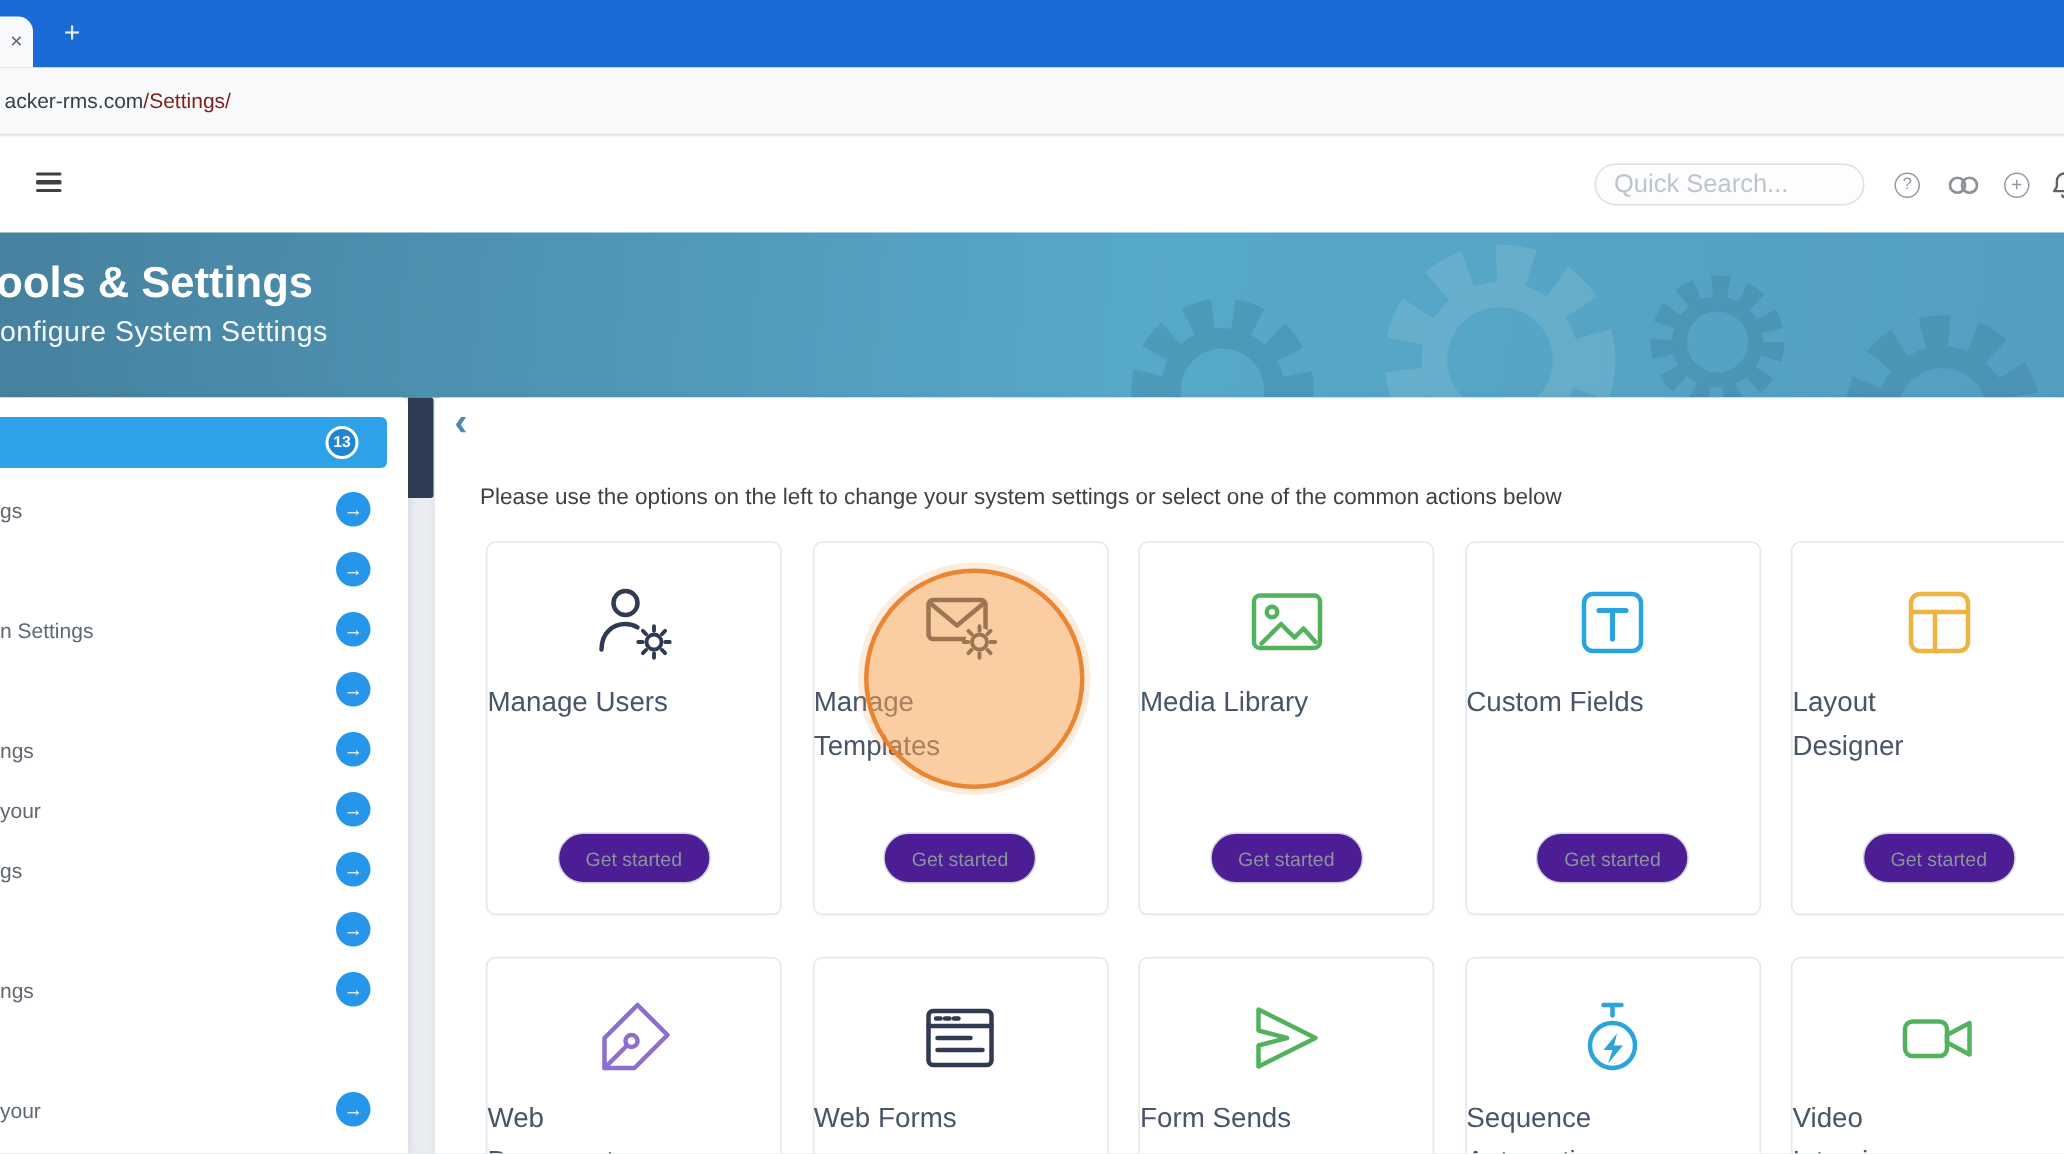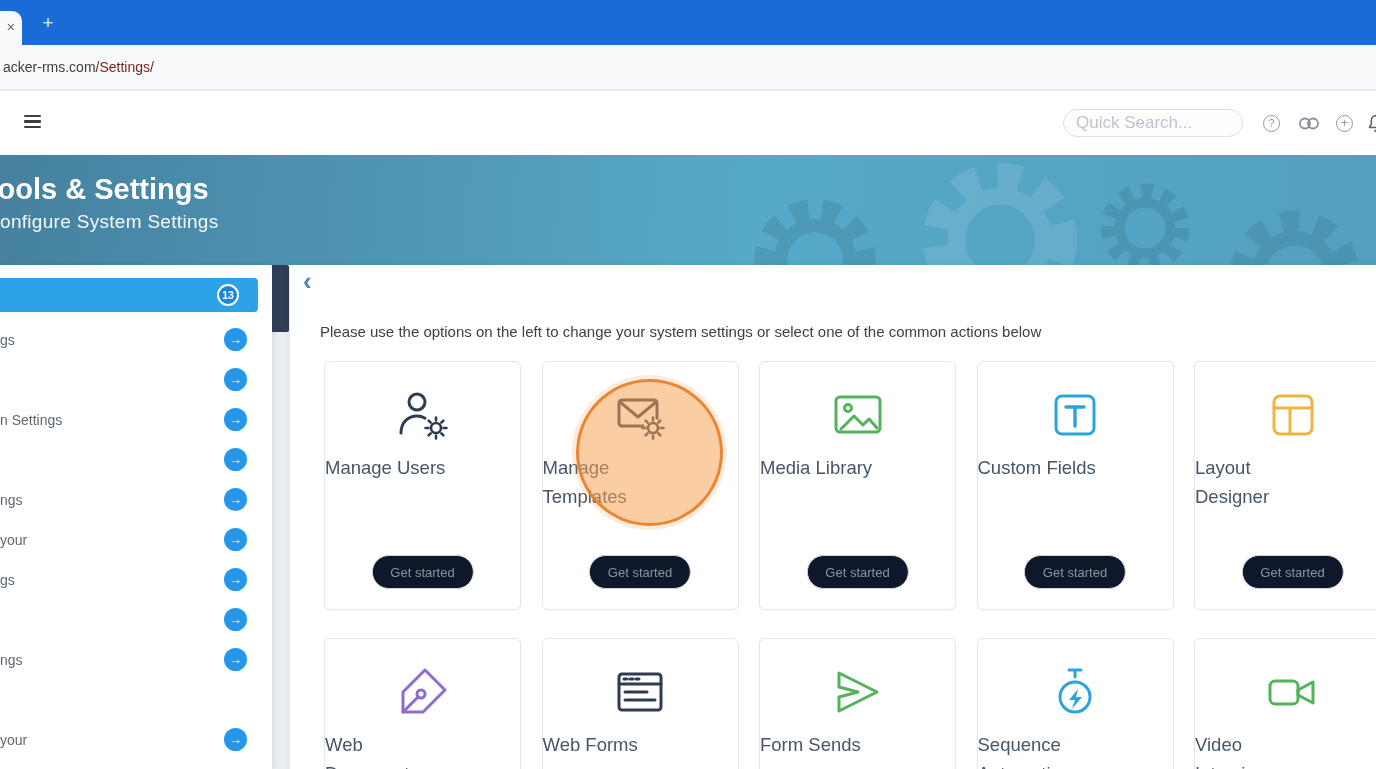--- a/index.html
+++ b/index.html
@@ -45,21 +45,21 @@
   
   .main { position:absolute; left:290px; top:265px; width:1120px; height:540px; background:#ffffff; border-radius:4px 0 0 0; box-shadow:0 0 6px rgba(0,0,0,0.06); }
   .back { position:absolute; left:13px; top:3px; color:#4b87b9; font-size:26px; font-weight:bold; cursor:pointer; line-height:26px; }
   .instruction { position:absolute; left:30px; top:28px; font-size:15px; color:#404040; white-space:nowrap;margin-top:30px; }
   #cards { position:absolute; left:0; top:0; width:100%; height:100%; }
   .card { position:absolute; width:197px; height:249px; background:#ffffff; border:1px solid #e3e6ea; border-radius:6px; box-shadow:0 1px 2px rgba(0,0,0,0.03); cursor:pointer; }
   .card-icon { position:absolute; left:50%; top:25px; transform:translateX(-50%); width:56px; height:56px; }
   .card-icon svg { width:56px; height:56px; display:block; }
   .card-title-wrap { position:absolute; left:0; top:91px; width:100%; text-align:left; }
   .card-title { display:inline-block; max-width:128px; font-size:18.5px; line-height:29px; color:#475569; }
-  .get-started { position:absolute; left:50%; top:193px; transform:translateX(-50%); height:34px; padding:0 18px; background:#0f172a; border:1px solid #cfd4da; border-radius:17px; color:#8b949e; font-size:13px; font-family:"Liberation Sans", sans-serif; cursor:pointer; white-space:nowrap; }
+  .get-started { position:absolute; left:50%; top:193px; transform:translateX(-50%); height:34px; padding:0 18px; background:#4c1d95; border:1px solid #cfd4da; border-radius:17px; color:#8b949e; font-size:13px; font-family:"Liberation Sans", sans-serif; cursor:pointer; white-space:nowrap; }
   .highlight-circle { position:absolute; left:576px; top:379px; width:147px; height:147px; border-radius:50%; border:3px solid rgba(233,125,40,0.9); background:rgba(246,166,86,0.55); box-shadow:0 0 0 4px rgba(244,160,80,0.2); z-index:10; pointer-events:none; }
 </style>
 </head>
 <body>
 
 <div class="screen">
 
   <div class="tabstrip">
     <div class="tab">
       <span class="tab-close">×</span>

